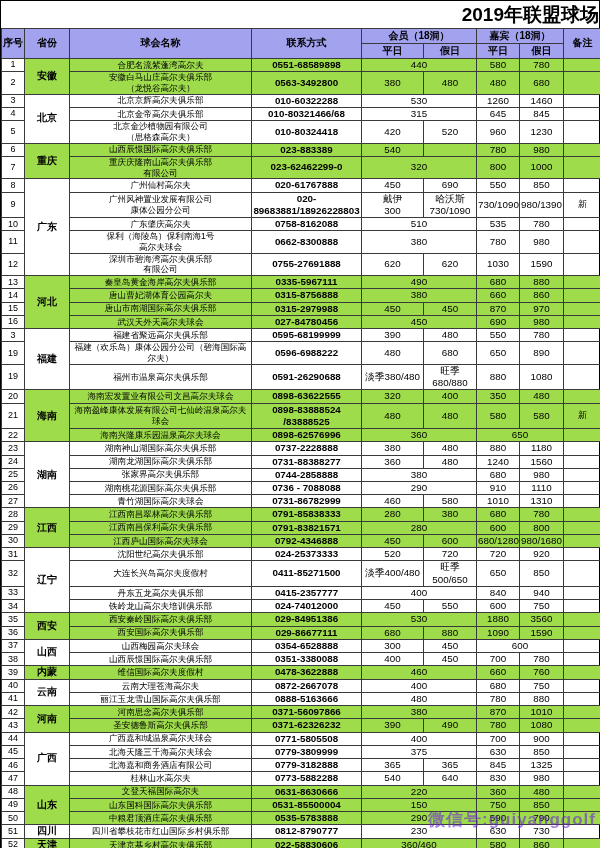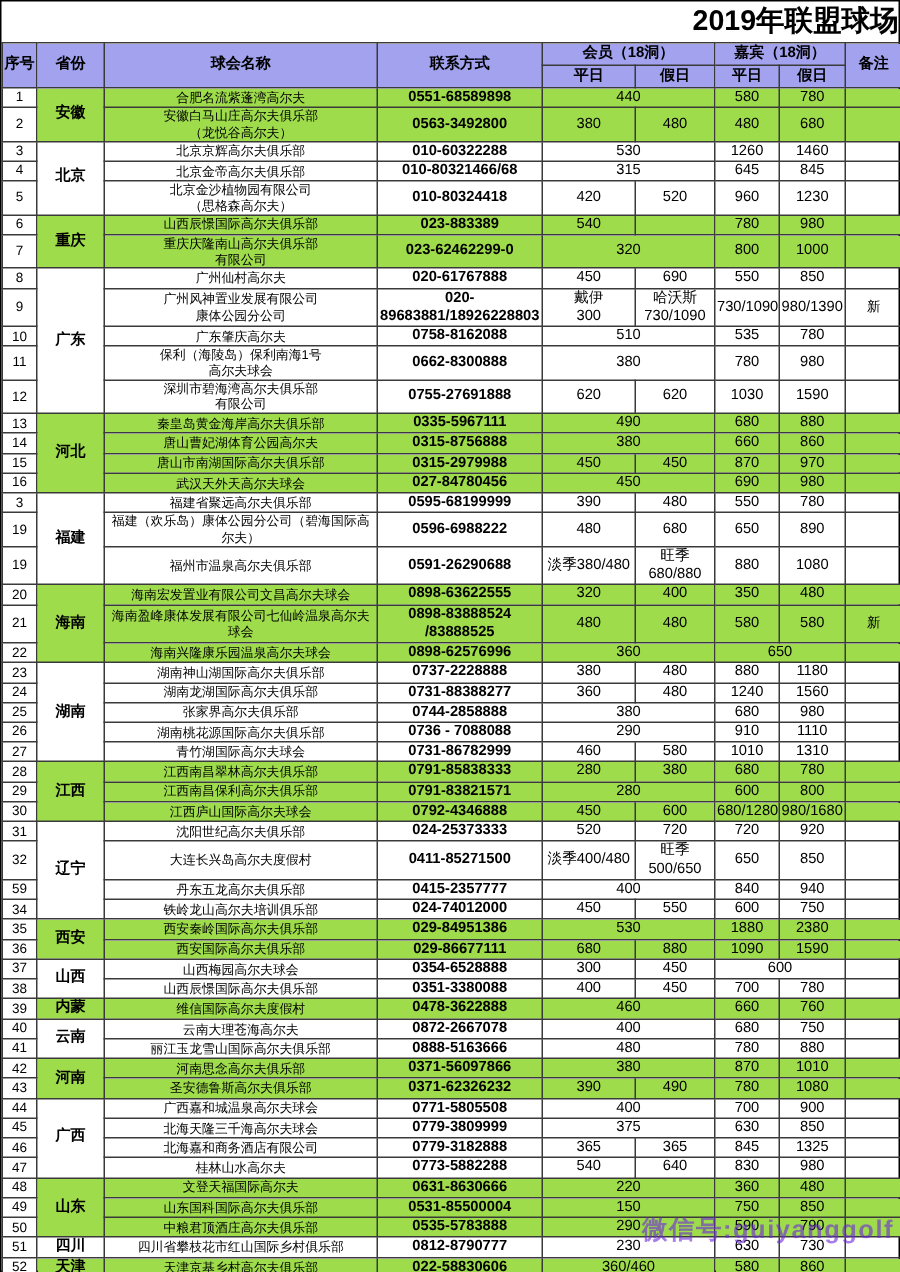--- a/index.html
+++ b/index.html
@@ -374,21 +374,21 @@
           <td class="c-no">32</td>
           <td class="c-club">大连长兴岛高尔夫度假村</td>
           <td class="c-contact">0411-85271500</td>
           <td class="c-num">淡季400/480</td>
           <td class="c-num">旺季500/650</td>
           <td class="c-num">650</td>
           <td class="c-num">850</td>
           <td class="c-note"></td>
         </tr>
         <tr>
-          <td class="c-no">59</td>
+          <td class="c-no">33</td>
           <td class="c-club">丹东五龙高尔夫俱乐部</td>
           <td class="c-contact">0415-2357777</td>
           <td class="c-num" colspan="2">400</td>
           <td class="c-num">840</td>
           <td class="c-num">940</td>
           <td class="c-note"></td>
         </tr>
         <tr>
           <td class="c-no">34</td>
           <td class="c-club">铁岭龙山高尔夫培训俱乐部</td>
@@ -399,21 +399,21 @@
           <td class="c-num">750</td>
           <td class="c-note"></td>
         </tr>
         <tr class="green">
           <td class="c-no">35</td>
           <td class="c-prov bg" rowspan="2">西安</td>
           <td class="c-club bg">西安秦岭国际高尔夫俱乐部</td>
           <td class="c-contact bg">029-84951386</td>
           <td class="c-num bg" colspan="2">530</td>
           <td class="c-num bg">1880</td>
-          <td class="c-num bg">2380</td>
+          <td class="c-num bg">3560</td>
           <td class="c-note bg"></td>
         </tr>
         <tr class="green">
           <td class="c-no">36</td>
           <td class="c-club bg">西安国际高尔夫俱乐部</td>
           <td class="c-contact bg">029-86677111</td>
           <td class="c-num bg">680</td>
           <td class="c-num bg">880</td>
           <td class="c-num bg">1090</td>
           <td class="c-num bg">1590</td>

